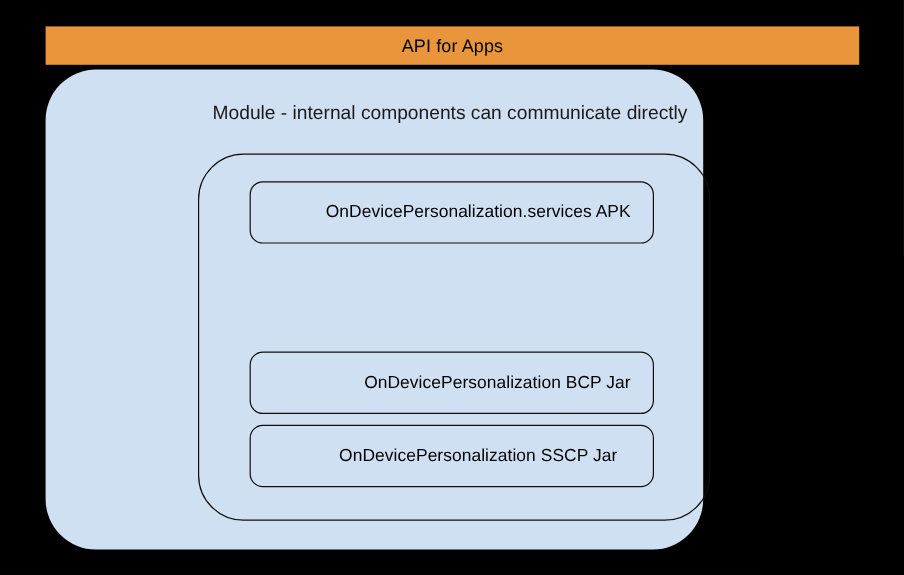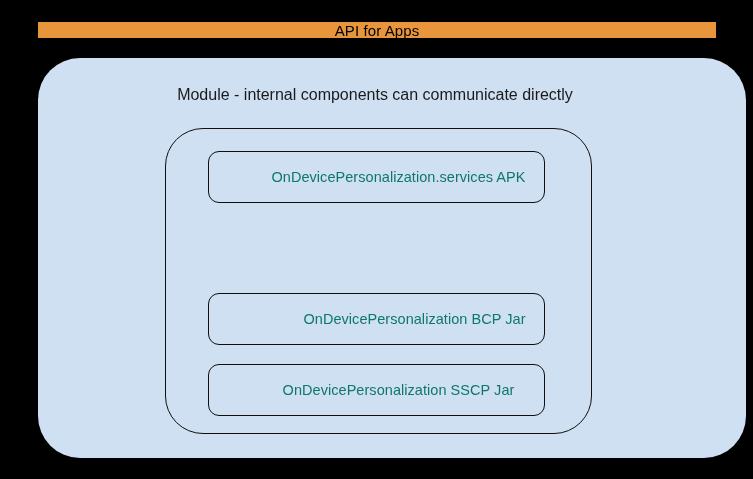--- a/index.html
+++ b/index.html
@@ -20,40 +20,40 @@
     height: 479px;
     background: #000000;
   }
 
   
   #api-banner {
     position: absolute;
     left: 38px;
     top: 22px;
     width: 678px;
-    height: 16px;
+    height: 32px;
     background: #e8953c;
     display: flex;
     align-items: center;
     justify-content: center;
   }
   #api-banner-label {
     font-size: 15px;
     color: #000000;
     line-height: 1;
     letter-spacing: 0.1px;
     white-space: nowrap;
   }
 
   
   #module-panel {
     position: absolute;
     left: 38px;
     top: 58px;
-    width: 708px;
+    width: 548px;
     height: 400px;
     background: #cfe0f3;
     border-radius: 42px;
   }
 
   #module-caption {
     position: absolute;
     left: 0;
     top: 29px;
     width: 674px;
@@ -84,30 +84,30 @@
     height: 52px;
     border: 1.3px solid #0f0f0f;
     border-radius: 11px;
     box-sizing: border-box;
     display: flex;
     align-items: center;
     justify-content: center;
   }
   .component-box-label {
     font-size: 14.5px;
-    color: #0f766e;
+    color: #000000;
     line-height: 1;
     white-space: nowrap;
     letter-spacing: 0.05px;
     margin-left: 44px;
   }
   #component-box-0 { top: 93px; }   
   #component-box-1 { top: 164px; }  
   #component-box-2 { top: 235px; padding-left: 32px; }  
-  #component-box-3 { top: 306px; }  
+  #component-box-3 { top: 296px; }  
 </style>
 </head>
 <body>
 
 <div id="canvas">
 
   <div id="api-banner">
     <span id="api-banner-label">API for Apps</span>
   </div>
 

